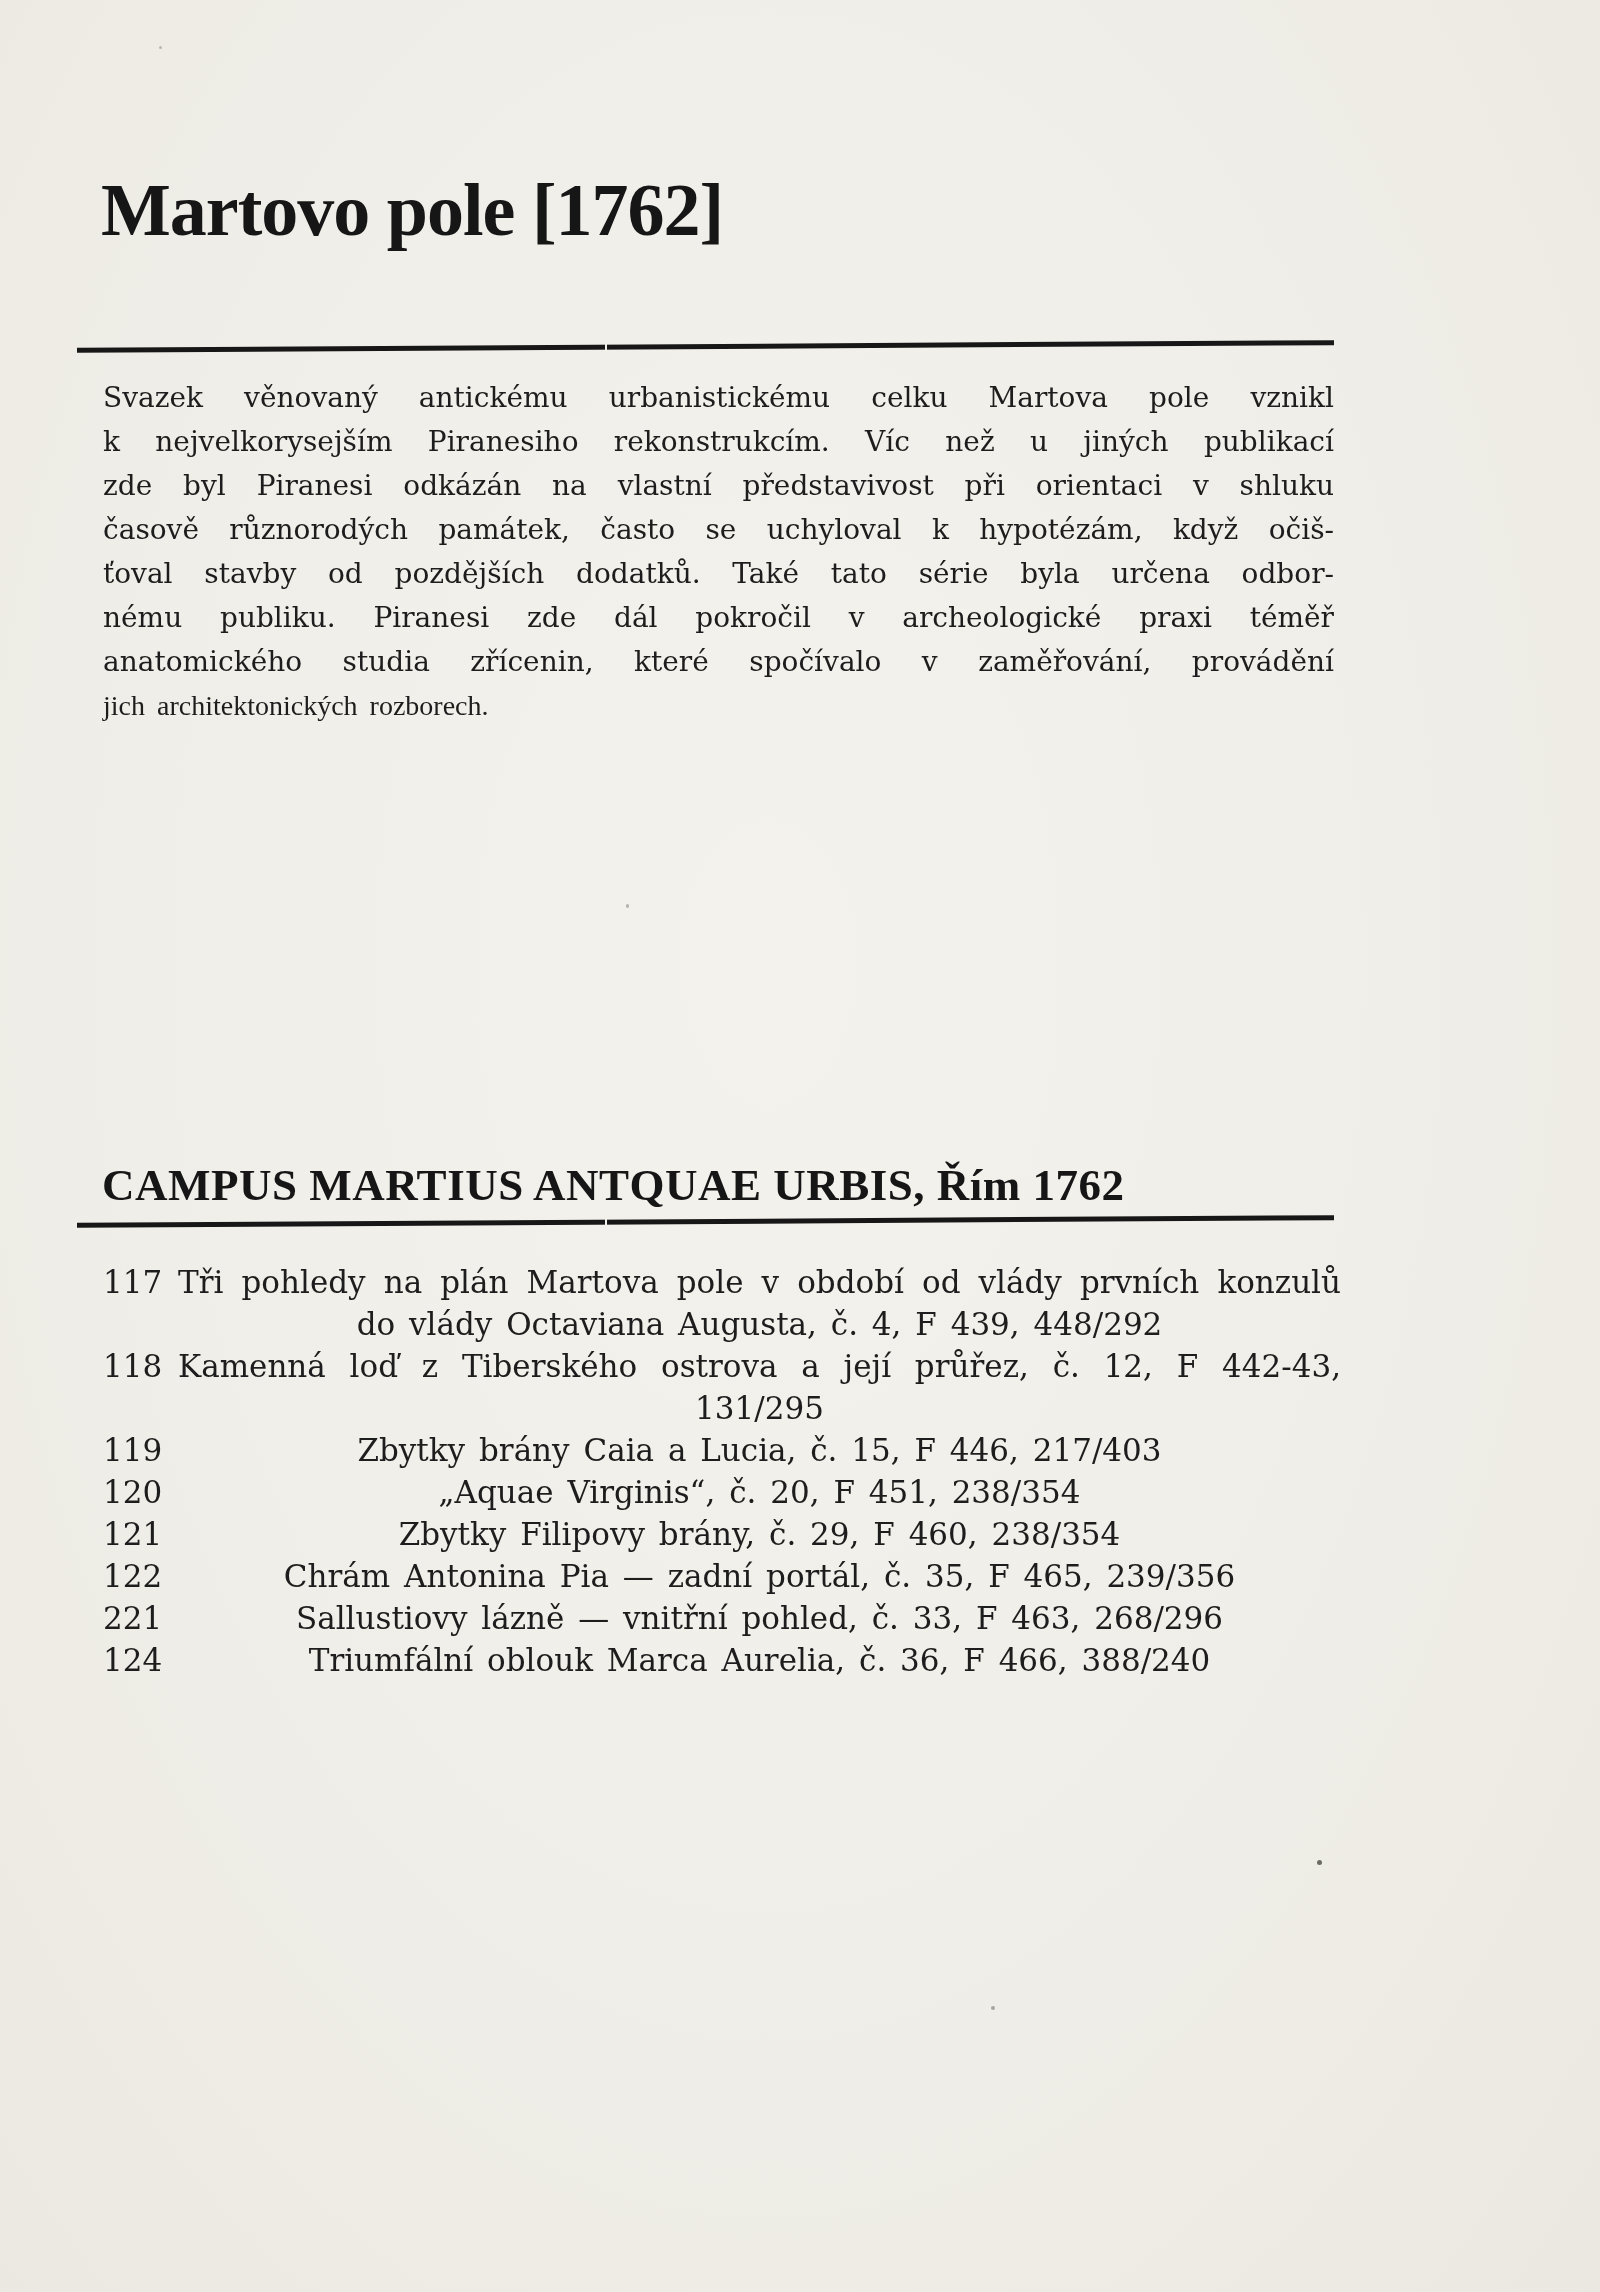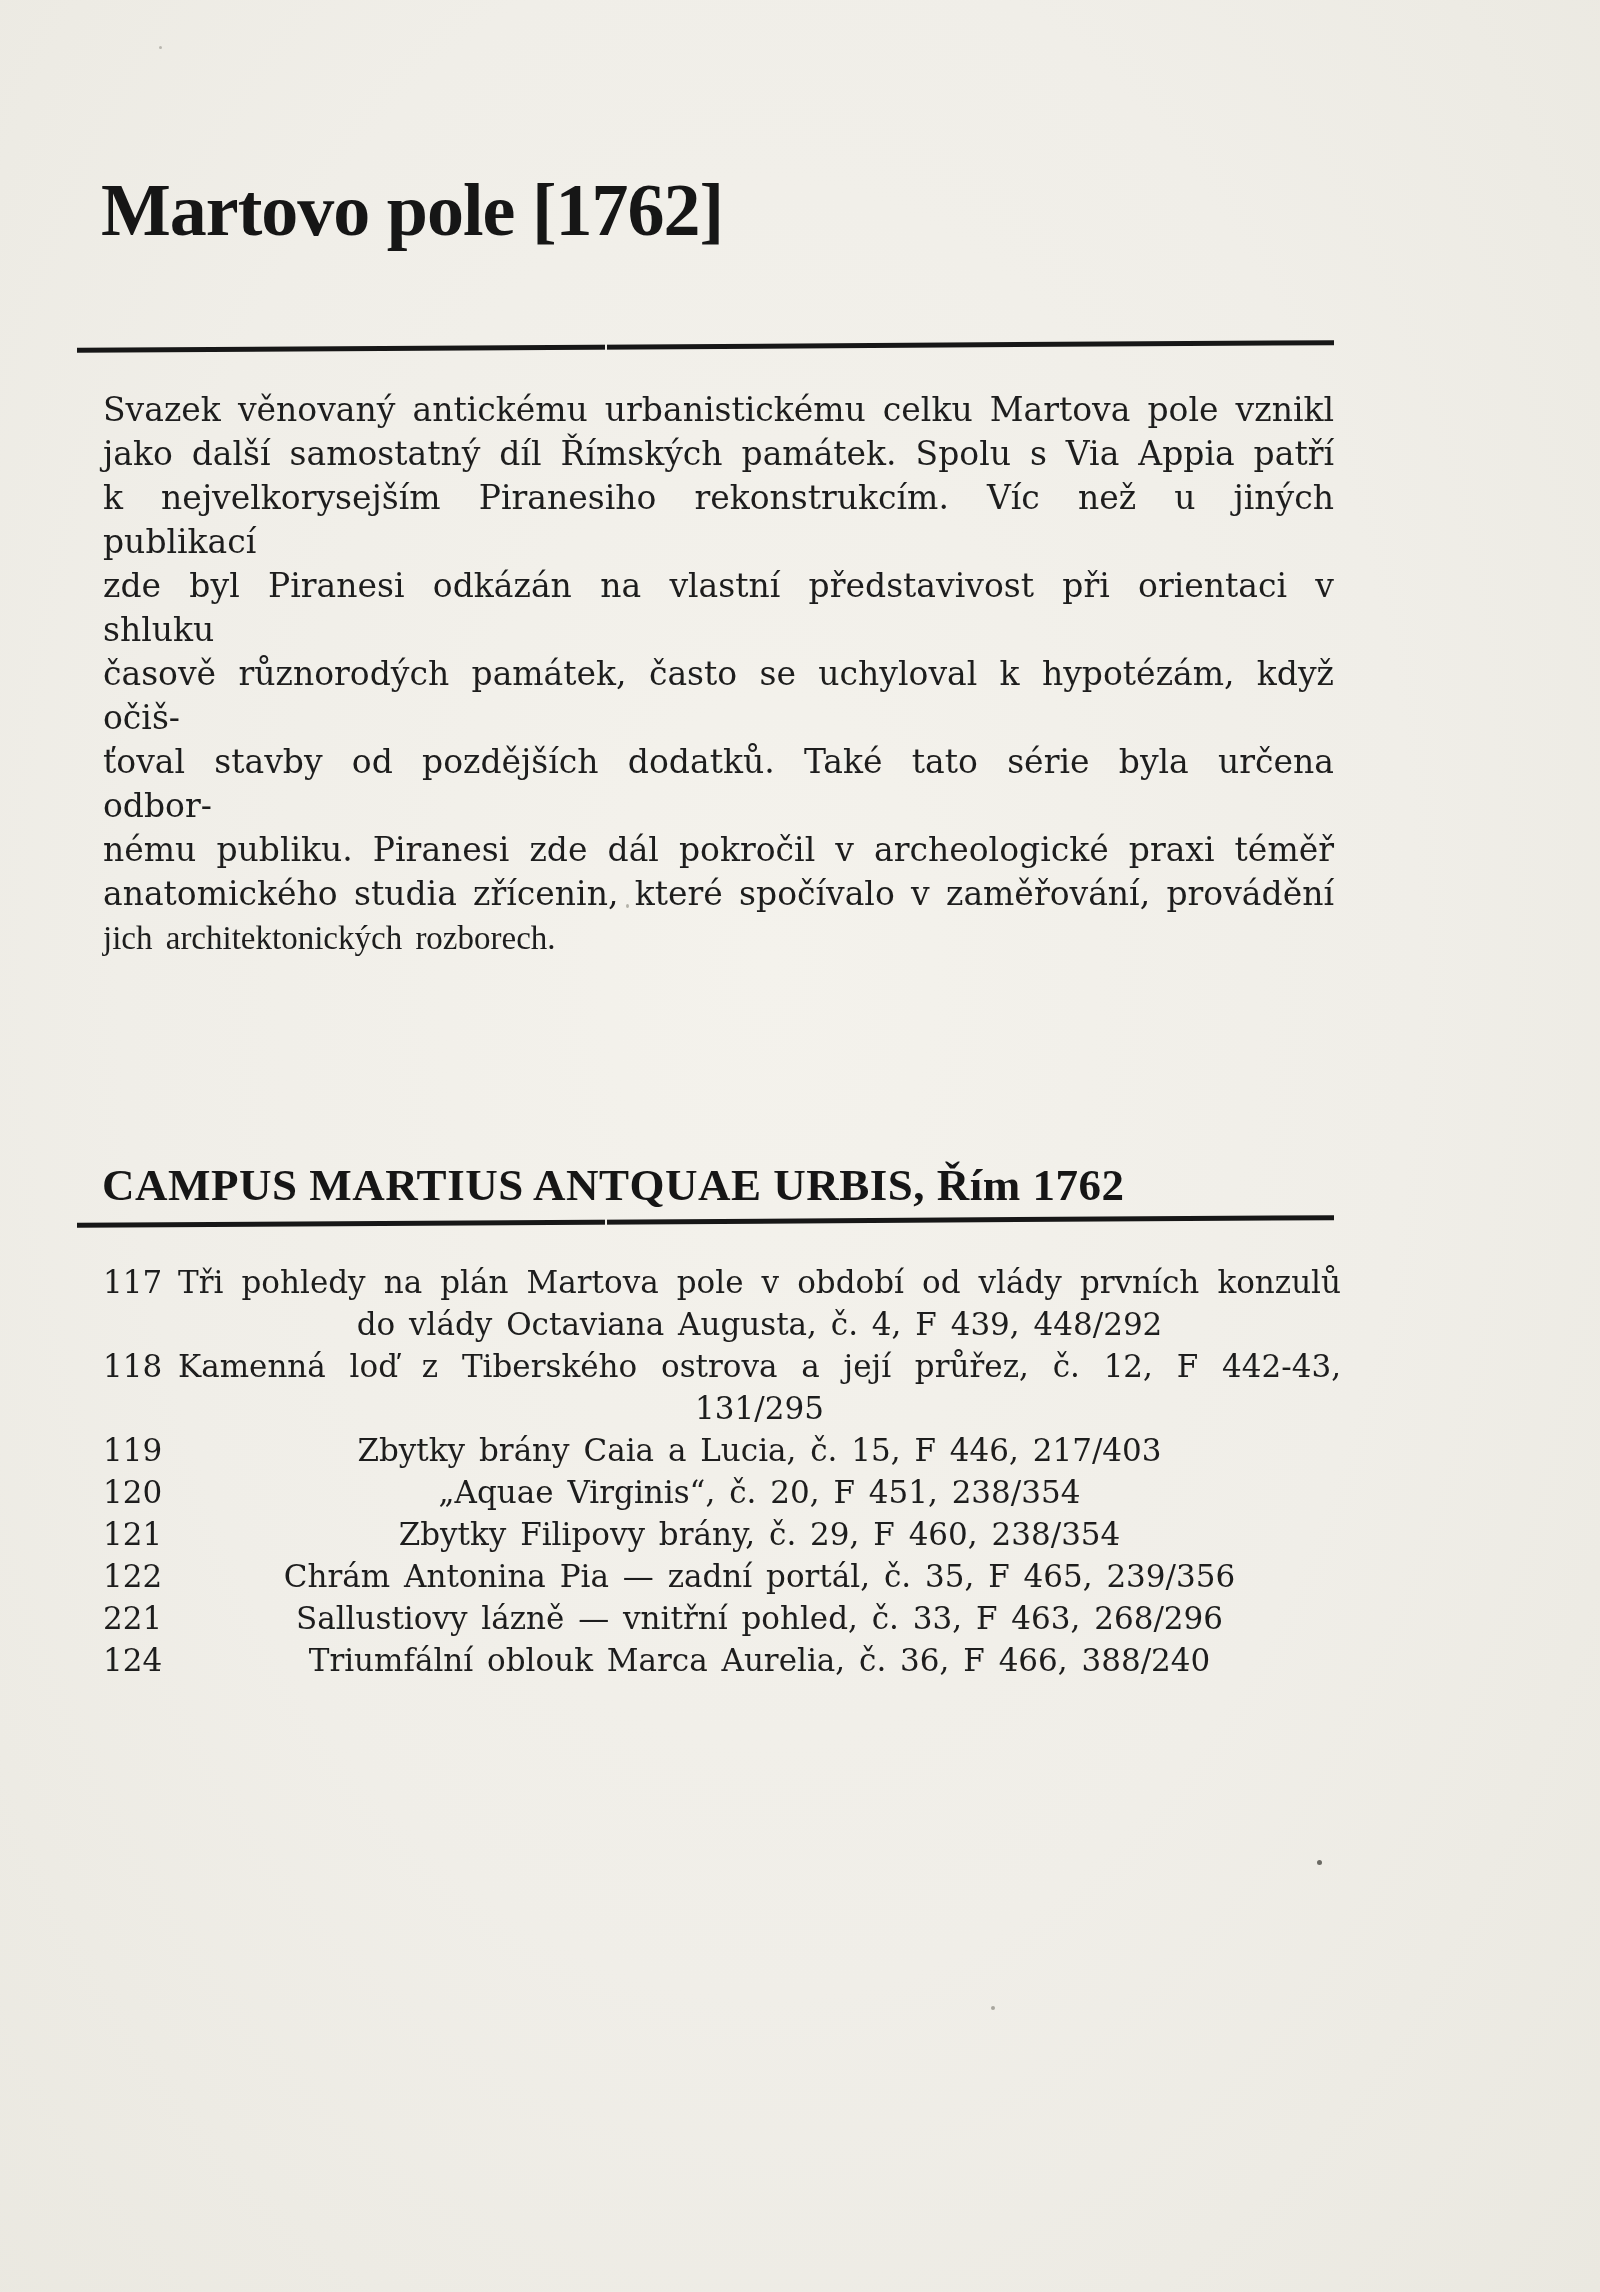--- a/index.html
+++ b/index.html
@@ -24,22 +24,22 @@
     color:#161616;
   }
   .rule{
     position:absolute;left:77px;width:1257px;height:5px;
     background:linear-gradient(90deg,#171717 0%,#171717 42%,rgba(23,23,23,0) 42%,rgba(23,23,23,0) calc(42% + 2px),#171717 calc(42% + 2px),#171717 100%);
     transform:rotate(-0.35deg);
   }
   .rule-top{top:344px;}
   .rule-bottom{top:1219px;}
   .intro{
-    position:absolute;left:103px;top:388px;width:1231px;
-    font-size:33px;line-height:44px;
+    position:absolute;left:103px;top:376px;width:1231px;
+    font-size:28px;line-height:44px;
     word-spacing:5px;
   }
   .pline{
     text-align:justify;
     text-align-last:justify;
     white-space:normal;
   }
   .pline.natural{
     text-align:left;
     text-align-last:left;
@@ -77,21 +77,20 @@
 <body>
 
 <div class="page">
 
   <h1 class="page-title">Martovo pole [1762]</h1>
 
   <div class="rule rule-top"></div>
 
   <div class="intro">
     <div class="pline">Svazek věnovaný antickému urbanistickému celku Martova pole vznikl</div>
-    <div class="pline">jako další samostatný díl Římských památek. Spolu s Via Appia patří</div>
     <div class="pline">k nejvelkorysejším Piranesiho rekonstrukcím. Víc než u jiných publikací</div>
     <div class="pline">zde byl Piranesi odkázán na vlastní představivost při orientaci v shluku</div>
     <div class="pline">časově různorodých památek, často se uchyloval k hypotézám, když očiš-</div>
     <div class="pline">ťoval stavby od pozdějších dodatků. Také tato série byla určena odbor-</div>
     <div class="pline">nému publiku. Piranesi zde dál pokročil v archeologické praxi téměř</div>
     <div class="pline">anatomického studia zřícenin, které spočívalo v zaměřování, provádění</div>
     <div class="pline natural">jich architektonických rozborech.</div>
   </div>
 
   <h2 class="section-heading">CAMPUS MARTIUS ANTQUAE URBIS, Řím 1762</h2>

